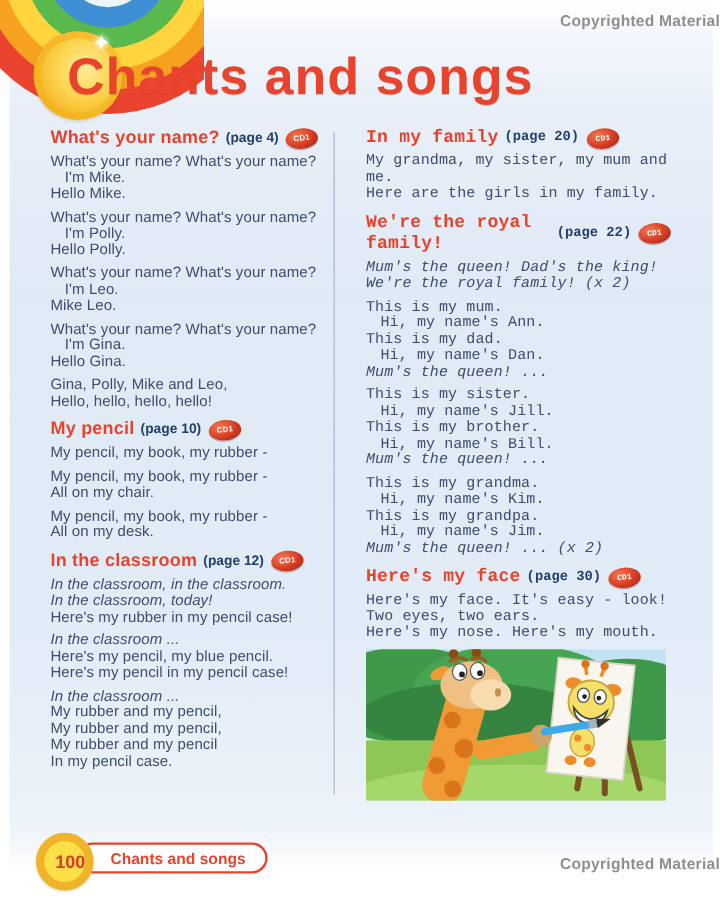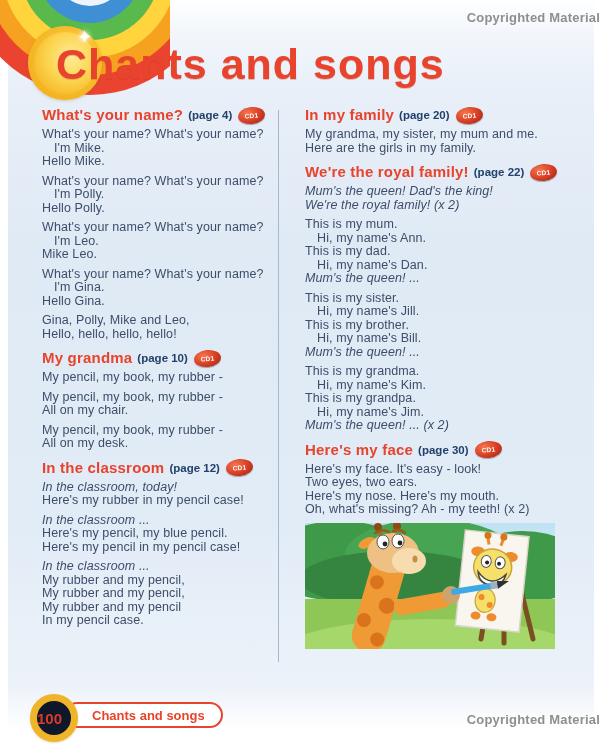--- a/index.html
+++ b/index.html
@@ -52,21 +52,21 @@
   .page-title{
     position:absolute;left:56px;top:40px;width:520px;
     font-size:43px;font-weight:bold;letter-spacing:1px;
     color:var(--accent-red);
     text-shadow:0 1px 0 rgba(180,40,20,.25);
   }
 
   
   .col{position:absolute;top:106px;}
   .col.left {left:42px; width:230px;}
-  .col.right{left:305px;width:254px;}
+  .col.right{left:305px;width:254px;font-family:Liberation Mono, monospace;}
   .divider{position:absolute;left:278px;top:110px;height:552px;width:1px;background:var(--divider);}
 
   .section + .section{margin-top:8px;}
   .sec-head{display:flex;align-items:center;margin-bottom:4px;line-height:18px;}
   .sec-title{color:var(--accent-red);font-size:15px;font-weight:bold;letter-spacing:.2px;}
   .sec-page{color:var(--navy);font-size:11.5px;font-weight:bold;margin-left:5px;white-space:nowrap;}
   .cd{
     display:inline-flex;align-items:center;justify-content:center;
     width:27px;height:17px;margin-left:6px;border-radius:50%;
     background:radial-gradient(ellipse at 35% 32%,#f4764f 0%,#d63b22 55%,#8f2414 100%);
@@ -77,22 +77,22 @@
   .stanza{margin-bottom:6px;}
   .line{display:block;color:var(--body-text);font-size:12.5px;line-height:13.5px;letter-spacing:.1px;}
   .line.ind{padding-left:12px;}
   .line.it{font-style:italic;}
 
   .illustration{margin-top:6px;width:250px;height:126px;display:block;}
 
   
   .page-badge{
     position:absolute;left:30px;top:694px;width:48px;height:48px;border-radius:50%;
-    background:#0f172a;border:7px solid var(--footer-yellow);
-    display:flex;align-items:center;justify-content:flex-start;z-index:3;
+    background:#fde047;border:7px solid var(--footer-yellow);
+    display:flex;align-items:center;justify-content:flex-end;z-index:3;
     box-shadow:0 1px 2px rgba(150,110,0,.25);
   }
   .page-badge span{color:#d93b2b;font-weight:bold;font-size:15px;}
   .footer-pill{
     position:absolute;left:64px;top:702px;height:26px;z-index:2;
     background:#ffffff;border:2px solid var(--accent-red);border-radius:14px;
     display:flex;align-items:center;padding:0 16px 0 26px;
   }
   .footer-pill span{color:var(--accent-red);font-weight:bold;font-size:13px;white-space:nowrap;}
 </style>
@@ -148,21 +148,21 @@
         <span class="line ind">I'm Gina.</span>
         <span class="line">Hello Gina.</span>
       </p>
       <p class="stanza">
         <span class="line">Gina, Polly, Mike and Leo,</span>
         <span class="line">Hello, hello, hello, hello!</span>
       </p>
     </div>
     <div class="section">
       <div class="sec-head">
-        <span class="sec-title">My grandma</span>
+        <span class="sec-title">My pencil</span>
         <span class="sec-page">(page 10)</span>
         <span class="cd">
           <i>CD1</i>
         </span>
       </div>
       <p class="stanza">
         <span class="line">My pencil, my book, my rubber -</span>
       </p>
       <p class="stanza">
         <span class="line">My pencil, my book, my rubber -</span>
@@ -175,20 +175,21 @@
     </div>
     <div class="section">
       <div class="sec-head">
         <span class="sec-title">In the classroom</span>
         <span class="sec-page">(page 12)</span>
         <span class="cd">
           <i>CD1</i>
         </span>
       </div>
       <p class="stanza">
+        <span class="line it">In the classroom, in the classroom.</span>
         <span class="line it">In the classroom, today!</span>
         <span class="line">Here's my rubber in my pencil case!</span>
       </p>
       <p class="stanza">
         <span class="line it">In the classroom ...</span>
         <span class="line">Here's my pencil, my blue pencil.</span>
         <span class="line">Here's my pencil in my pencil case!</span>
       </p>
       <p class="stanza">
         <span class="line it">In the classroom ...</span>
@@ -254,21 +255,20 @@
         <span class="sec-title">Here's my face</span>
         <span class="sec-page">(page 30)</span>
         <span class="cd">
           <i>CD1</i>
         </span>
       </div>
       <p class="stanza">
         <span class="line">Here's my face. It's easy - look!</span>
         <span class="line">Two eyes, two ears.</span>
         <span class="line">Here's my nose. Here's my mouth.</span>
-        <span class="line">Oh, what's missing? Ah - my teeth! (x 2)</span>
       </p>
     </div>
     <svg id="illustration" class="illustration" viewBox="0 0 250 126" xmlns="http://www.w3.org/2000/svg">
   <defs>
     <linearGradient id="sky" x1="0" y1="0" x2="0" y2="1">
       <stop offset="0" stop-color="#bfe2f2"></stop>
           <stop offset="1" stop-color="#e9f6fb"></stop>
     </linearGradient>
   </defs>
   <rect width="250" height="126" fill="url(#sky)"></rect>

